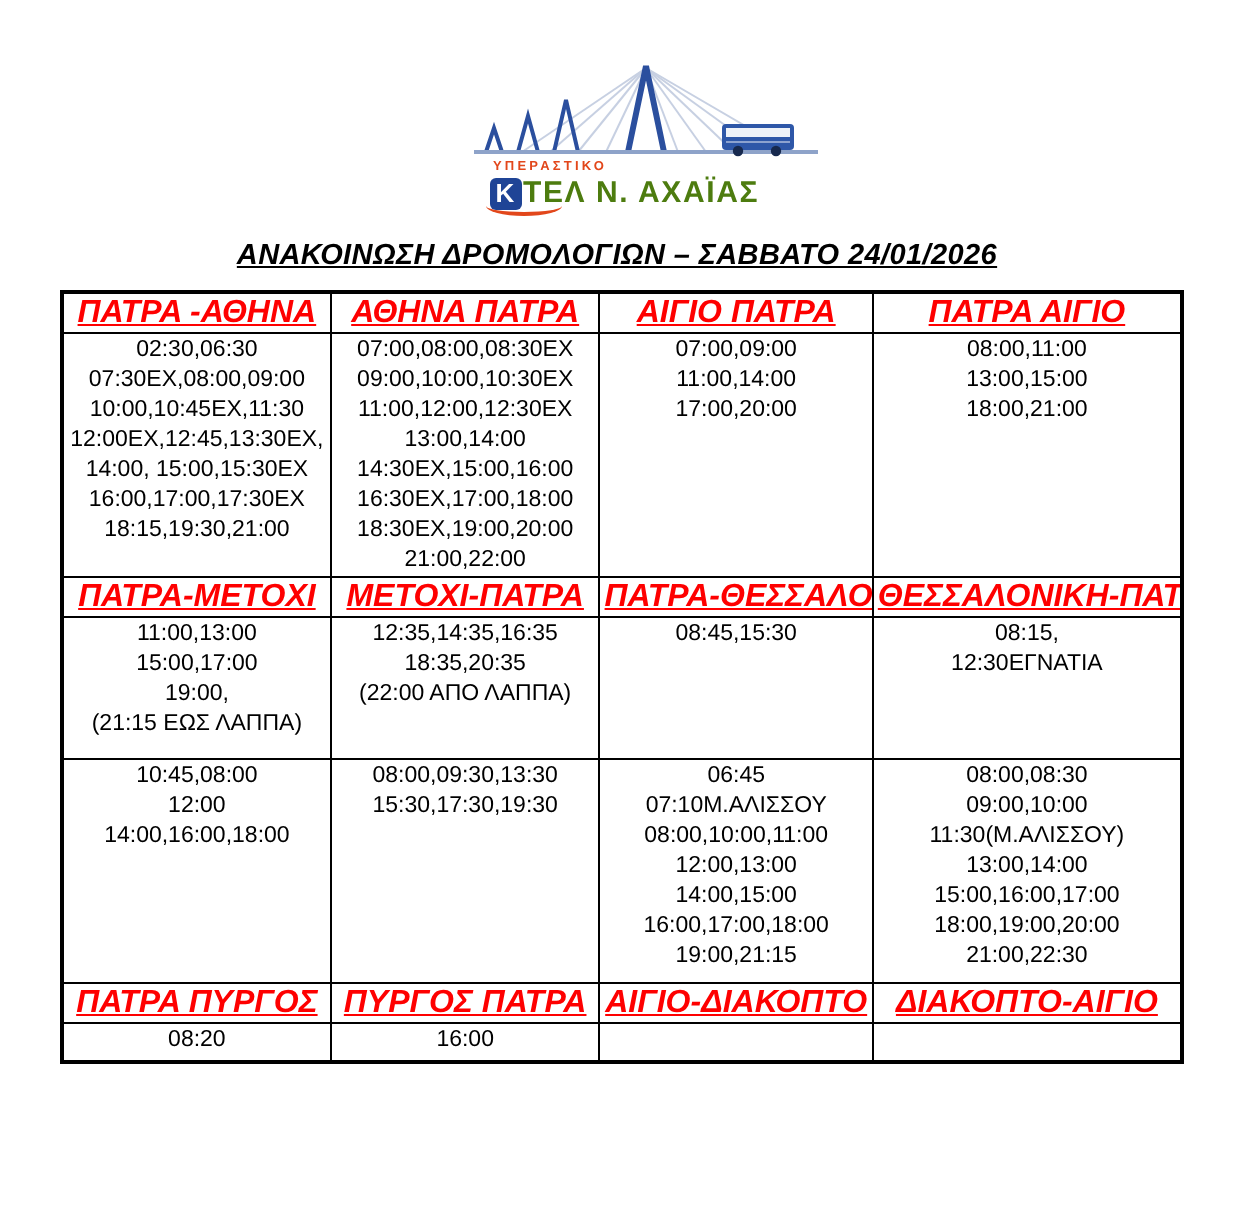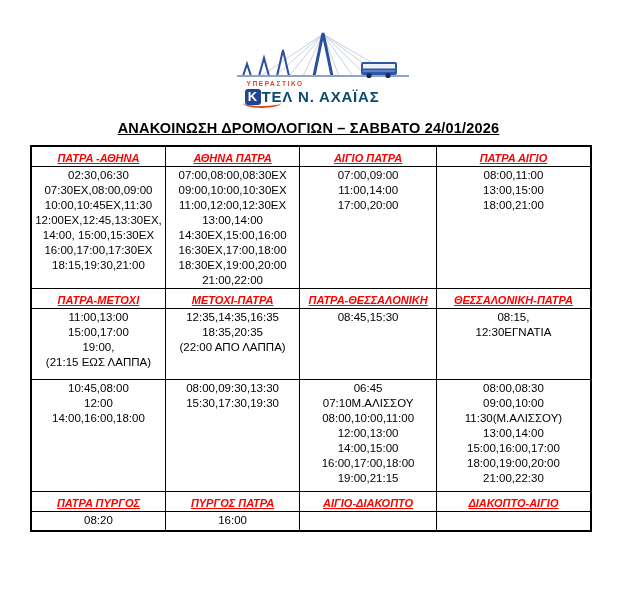--- a/index.html
+++ b/index.html
@@ -39,32 +39,33 @@
   }
   .k-swoosh {
     position:absolute;
     left:8px; bottom:-3px;
     width:38px; height:8px;
     border-bottom:2px solid #e2471b;
     border-radius:0 0 60% 60%;
     z-index:1;
   }
   .logo-name {
-    color:#0c4a6e;
+    color:#4d7c0f;
     font-size:15px; font-weight:bold;
     letter-spacing:0.8px;
     white-space:nowrap;
   }
 
   
   .title {
     margin-top:15px;
     text-align:center;
     font-size:14.5px;
     font-weight:bold;
+    font-style:italic;
     color:#000;
     text-decoration:underline;
     letter-spacing:0.2px;
   }
 
   
   table.schedule {
     border-collapse:collapse;
     table-layout:fixed;
     width:562px;
@@ -78,21 +79,21 @@
     padding:1px 2px 0;
     overflow:hidden;
   }
   col.c1,col.c2 { width:24%; }
   col.c3 { width:24.4%; }
   col.c4 { width:27.6%; }
 
   tr.hrow td { height:16px; }
   .route-name {
     color:#fe0000;
-    font-size:11px;
+    font-size:16px;
     font-weight:bold;
     font-style:italic;
     text-decoration:underline;
     line-height:15px;
     white-space:nowrap;
   }
   .time-line {
     color:#000;
     font-size:11.5px;
     font-weight:normal;

